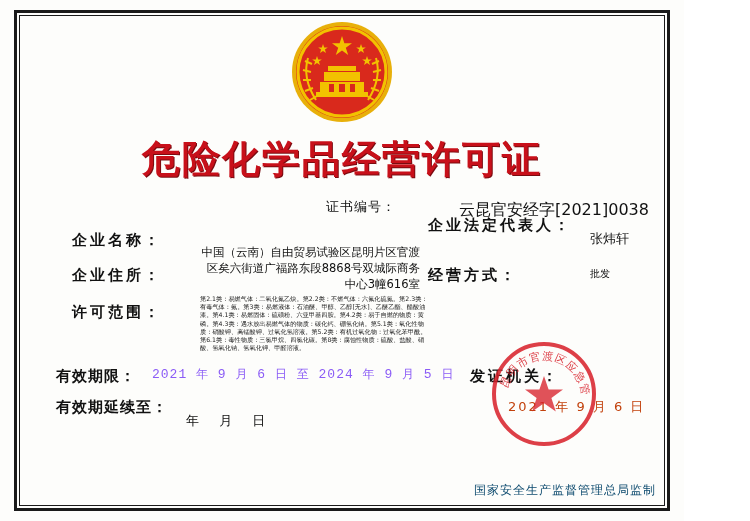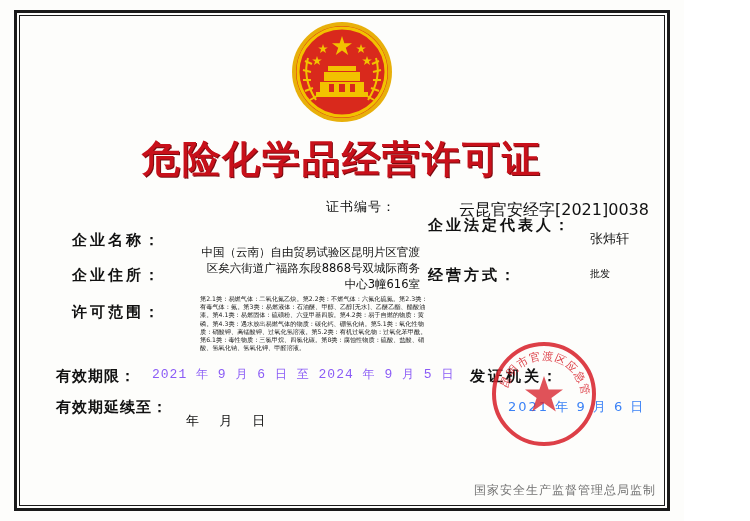--- a/index.html
+++ b/index.html
@@ -170,21 +170,21 @@
     letter-spacing: 8px;
     white-space: nowrap;
     margin-top: 14px;
   }
 
   .issue-date {
     position: absolute;
     left: 508px;
     top: 398px;
     font-size: 13px;
-    color: #3b82f6;
+    color: #c2410c;
     font-family: "DejaVu Sans", "Liberation Sans", sans-serif;
     letter-spacing: 2px;
     white-space: nowrap;
   }
 
   
   .seal {
     position: absolute;
     left: 490px;
     top: 340px;
@@ -192,21 +192,21 @@
     height: 108px;
     opacity: 0.86;
   }
   .seal svg { display: block; }
 
   .footer {
     position: absolute;
     right: 28px;
     bottom: 22px;
     font-size: 12px;
-    color: #737373;
+    color: #0c4a6e;
     font-family: Liberation Sans, sans-serif;
     letter-spacing: 1px;
   }
 </style>
 </head>
 <body>
 
 <div class="certificate">
 
   <div class="border-outer"></div>

